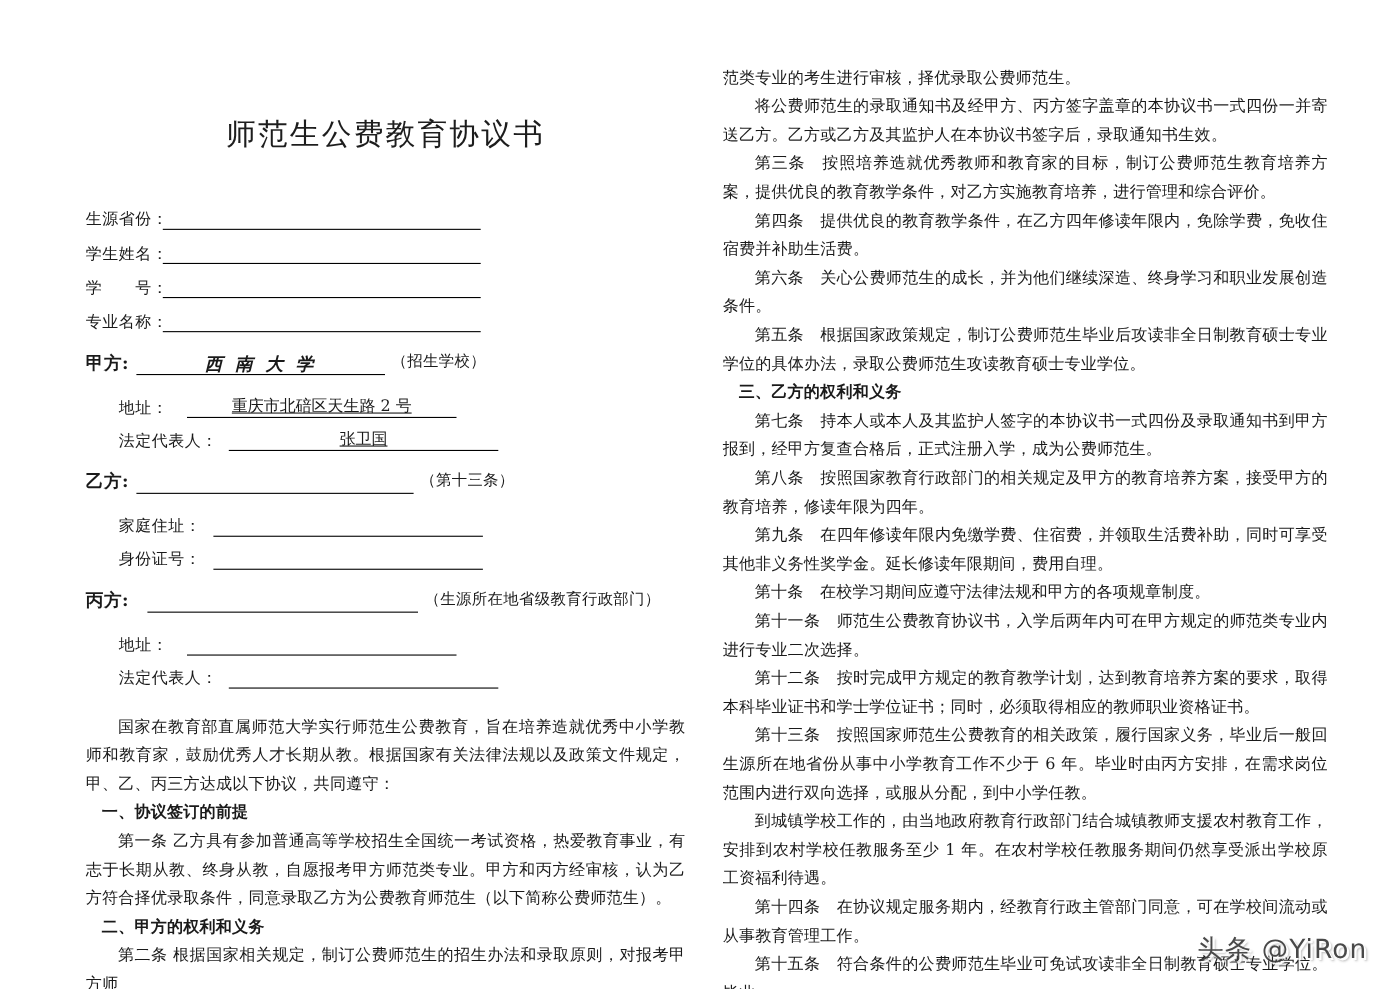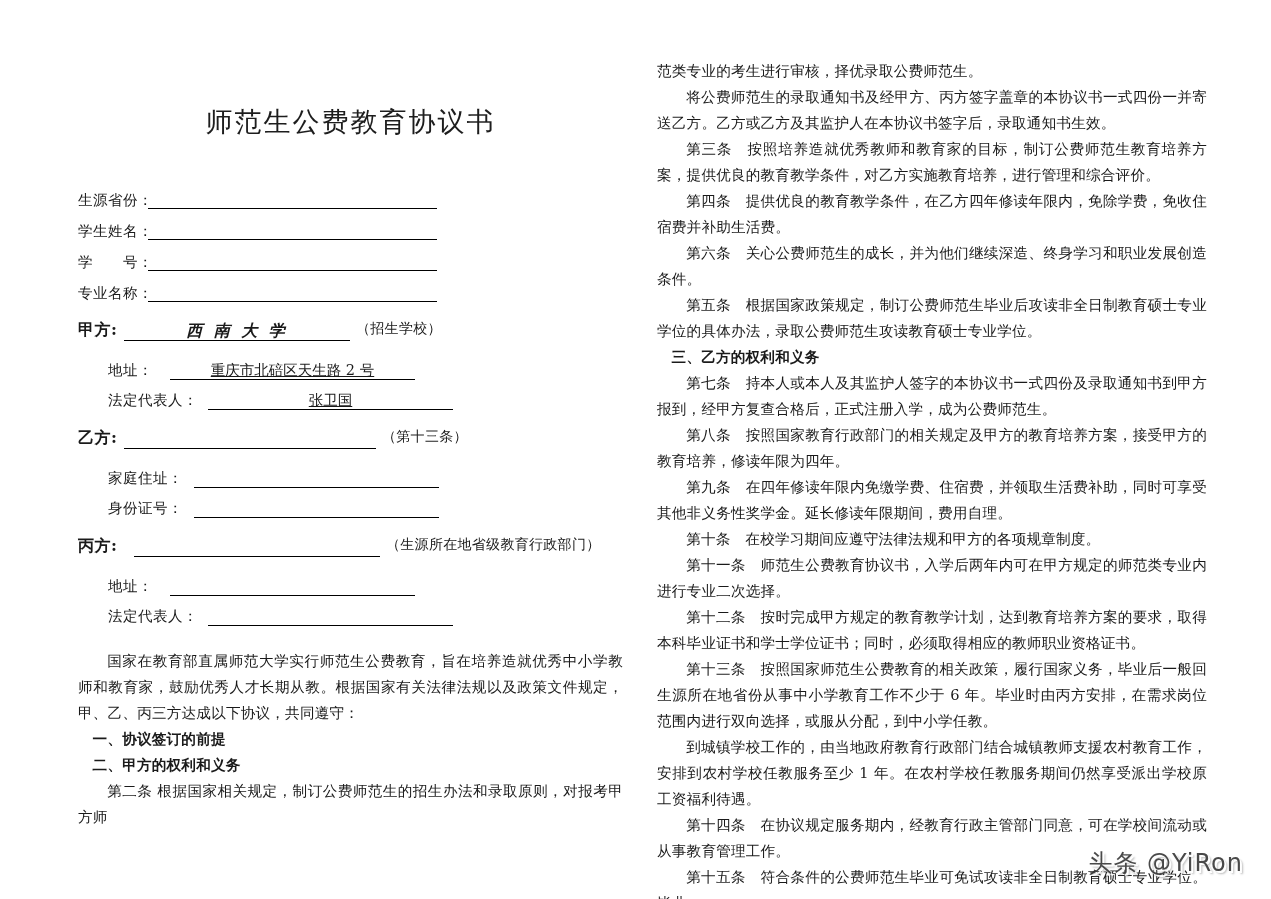--- a/index.html
+++ b/index.html
@@ -239,20 +239,21 @@
       <div class="sub-row">
         <span class="sub-label w-rep">法定代表人：</span>
         <span class="sub-line"></span>
       </div>
     </div>
 
     <div class="spacer-lg"></div>
 
     <p class="body-text indent">国家在教育部直属师范大学实行师范生公费教育，旨在培养造就优秀中小学教师和教育家，鼓励优秀人才长期从教。根据国家有关法律法规以及政策文件规定，甲、乙、丙三方达成以下协议，共同遵守：</p>
     <p class="body-text heading">一、协议签订的前提</p>
+    <p class="body-text indent">第一条  乙方具有参加普通高等学校招生全国统一考试资格，热爱教育事业，有志于长期从教、终身从教，自愿报考甲方师范类专业。甲方和丙方经审核，认为乙方符合择优录取条件，同意录取乙方为公费教育师范生（以下简称公费师范生）。</p>
     <p class="body-text heading">二、甲方的权利和义务</p>
     <p class="body-text indent">第二条  根据国家相关规定，制订公费师范生的招生办法和录取原则，对报考甲方师</p>
   </div>
 
   <div class="col right-pad" id="right-col">
     <p class="body-text">范类专业的考生进行审核，择优录取公费师范生。</p>
     <p class="body-text indent">将公费师范生的录取通知书及经甲方、丙方签字盖章的本协议书一式四份一并寄送乙方。乙方或乙方及其监护人在本协议书签字后，录取通知书生效。</p>
     <p class="body-text indent">第三条　按照培养造就优秀教师和教育家的目标，制订公费师范生教育培养方案，提供优良的教育教学条件，对乙方实施教育培养，进行管理和综合评价。</p>
     <p class="body-text indent">第四条　提供优良的教育教学条件，在乙方四年修读年限内，免除学费，免收住宿费并补助生活费。</p>
     <p class="body-text indent">第六条　关心公费师范生的成长，并为他们继续深造、终身学习和职业发展创造条件。</p>

